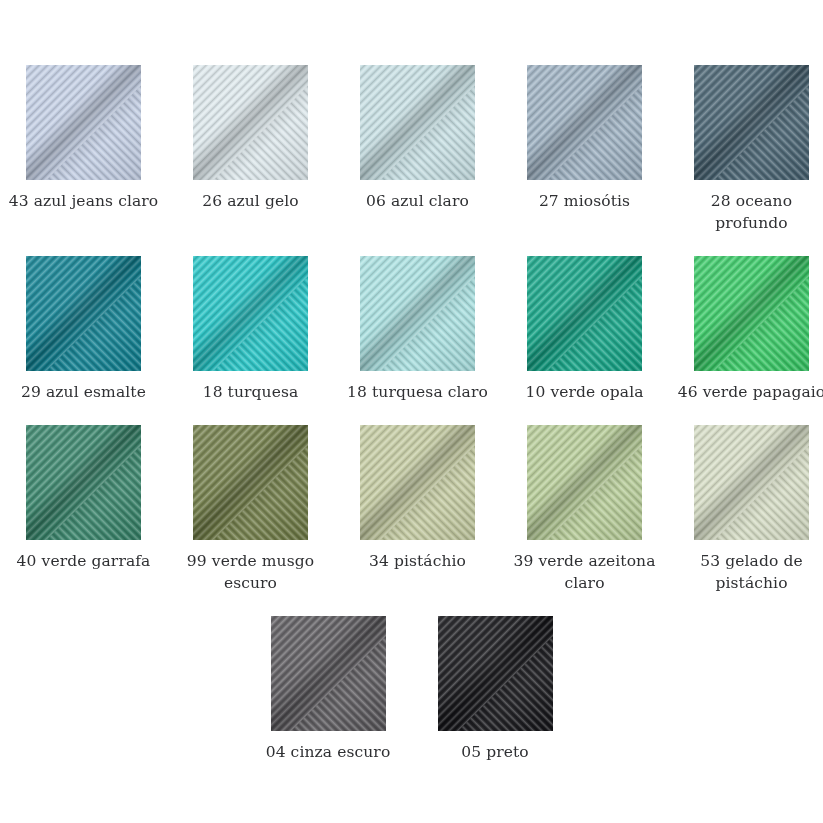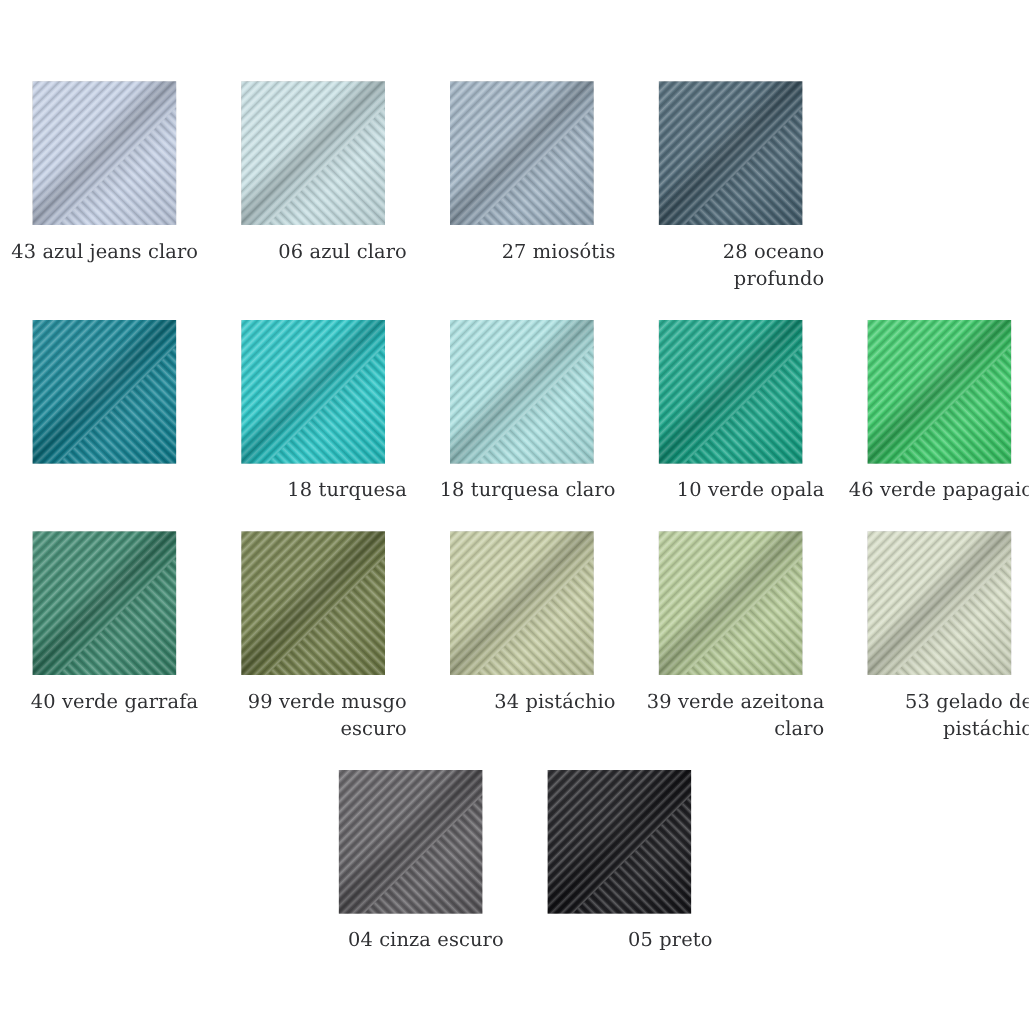--- a/index.html
+++ b/index.html
@@ -108,21 +108,21 @@
       radial-gradient(120% 120% at 50% 40%,
         rgba(255,255,255,0.06) 0%,
         rgba(0,0,0,0.00) 55%,
         rgba(0,0,0,0.13) 100%);
   }
 
   
   .swatch-label {
     margin-top: 10px;
     width: 150px;
-    text-align: right;
+    text-align: center;
     font-size: 15.5px;
     line-height: 1.42;
     color: #2f3033;
     font-family: "DejaVu Serif", "Liberation Serif", serif;
     letter-spacing: 0.1px;
   }
 </style>
 </head>
 <body>
 
@@ -133,20 +133,30 @@
           <div class="yarn-base" style="background: rgb(194, 206, 228);"></div>
           <div class="yarn-strands-a"></div>
           <div class="yarn-strands-b"></div>
           <div class="yarn-seam"></div>
           <div class="yarn-vignette"></div>
         </div>
         <div class="swatch-label">43 azul jeans claro</div>
       </div>
       <div class="swatch-cell">
         <div class="yarn-chip">
+          <div class="yarn-base" style="background: rgb(221, 232, 236);"></div>
+          <div class="yarn-strands-a"></div>
+          <div class="yarn-strands-b"></div>
+          <div class="yarn-seam"></div>
+          <div class="yarn-vignette"></div>
+        </div>
+        <div class="swatch-label">26 azul gelo</div>
+      </div>
+      <div class="swatch-cell">
+        <div class="yarn-chip">
           <div class="yarn-base" style="background: rgb(198, 223, 227);"></div>
           <div class="yarn-strands-a"></div>
           <div class="yarn-strands-b"></div>
           <div class="yarn-seam"></div>
           <div class="yarn-vignette"></div>
         </div>
         <div class="swatch-label">06 azul claro</div>
       </div>
       <div class="swatch-cell">
         <div class="yarn-chip">
@@ -171,20 +181,21 @@
     </div>
     <div class="swatch-row">
       <div class="swatch-cell">
         <div class="yarn-chip">
           <div class="yarn-base" style="background: rgb(13, 127, 144);"></div>
           <div class="yarn-strands-a"></div>
           <div class="yarn-strands-b"></div>
           <div class="yarn-seam"></div>
           <div class="yarn-vignette"></div>
         </div>
+        <div class="swatch-label">29 azul esmalte</div>
       </div>
       <div class="swatch-cell">
         <div class="yarn-chip">
           <div class="yarn-base" style="background: rgb(34, 195, 196);"></div>
           <div class="yarn-strands-a"></div>
           <div class="yarn-strands-b"></div>
           <div class="yarn-seam"></div>
           <div class="yarn-vignette"></div>
         </div>
         <div class="swatch-label">18 turquesa</div>

